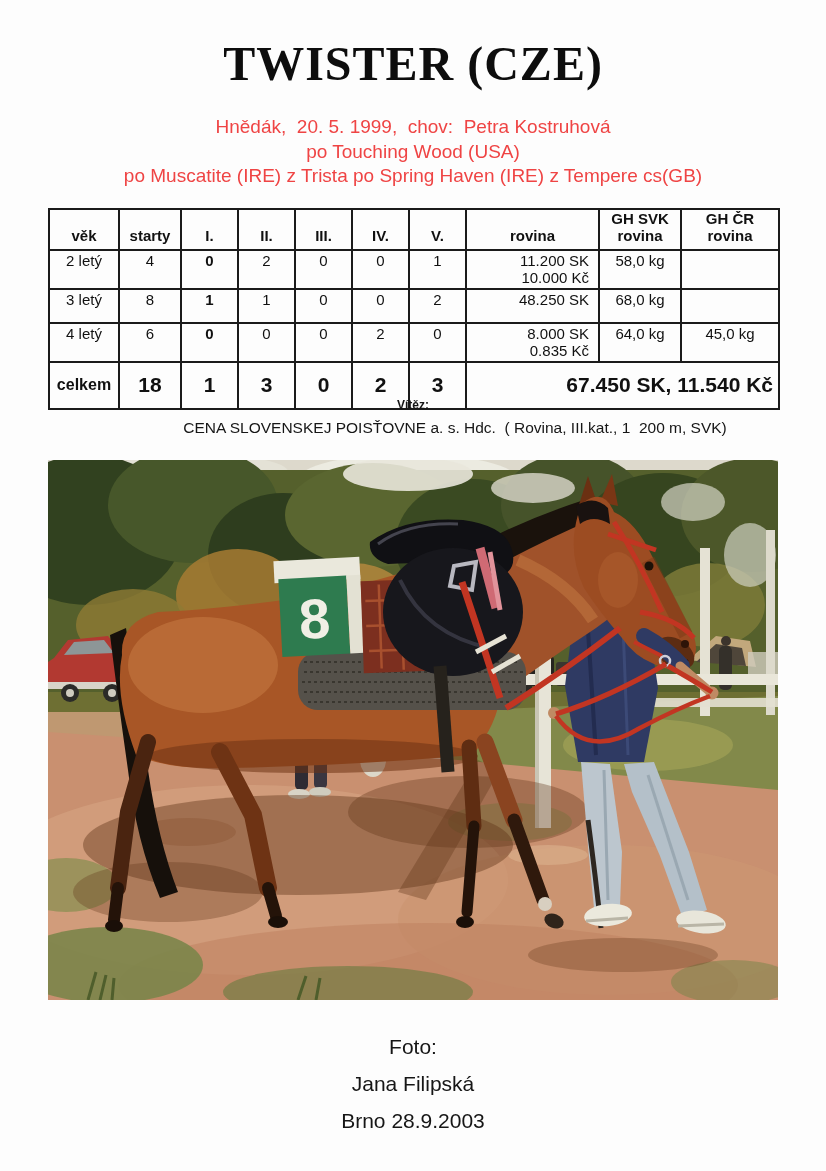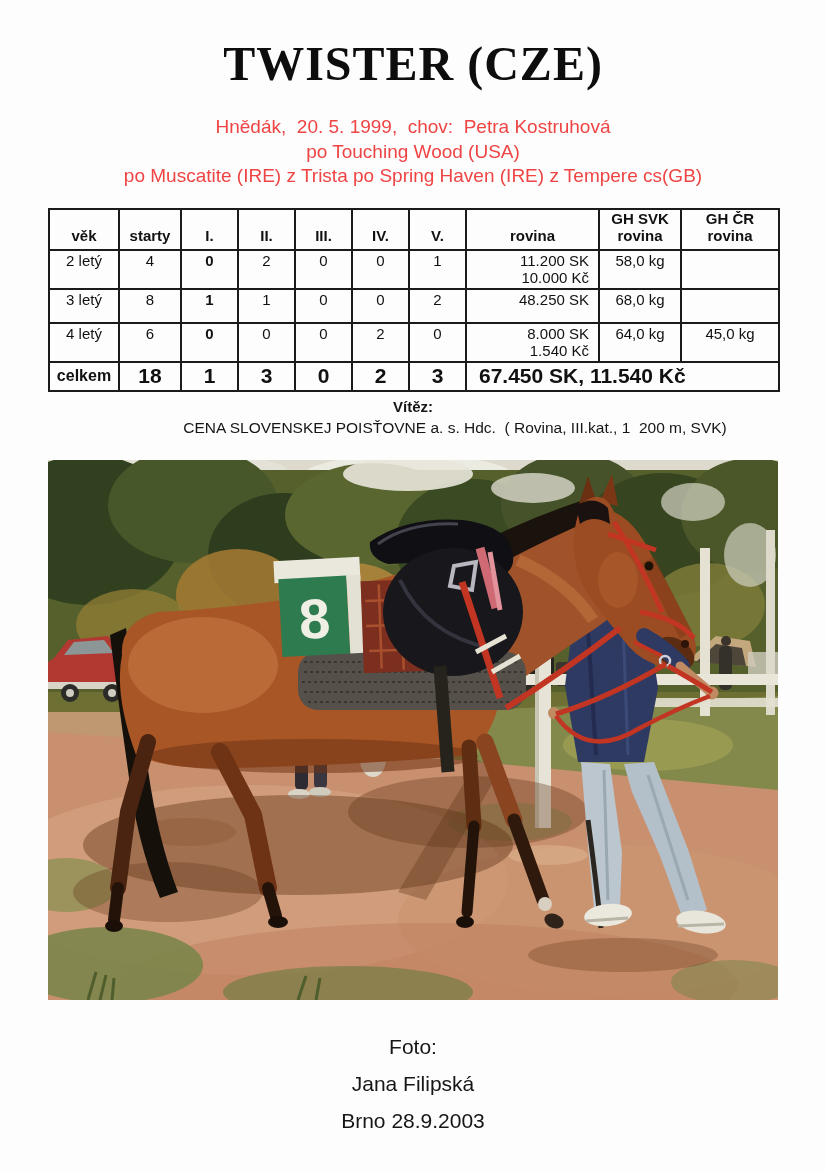--- a/index.html
+++ b/index.html
@@ -19,29 +19,29 @@
     position:absolute; top:208px; left:48px; width:730px;
     border-collapse:collapse; table-layout:fixed; font-size:15px; color:#111;
   }
   .stats th, .stats td { border:2px solid #1b1b1b; padding:1px 5px 2px; overflow:hidden; }
   .stats th { vertical-align:bottom; text-align:center; font-weight:bold; line-height:1.12; padding-bottom:4px;border-radius:19px; }
   .stats td { vertical-align:top; text-align:center; }
   .stats tr.hdr    { height:37px; }
   .stats tr.r0     { height:38px; }
   .stats tr.r1     { height:34px; }
   .stats tr.r2     { height:37px; }
-  .stats tr.total  { height:29px; }
+  .stats tr.total  { height:47px; }
   .stats td.dotace { text-align:right; padding-right:9px; line-height:17px; }
   .stats .colI { font-weight:bold; }
   .stats tr.total td { font-weight:bold; font-size:21px; vertical-align:middle; padding-top:0; padding-bottom:1px; }
   .stats tr.total td.lbl { font-size:16px; }
-  .stats tr.total td.merged { text-align:left; padding-left:12px;border-radius:11px; }
+  .stats tr.total td.merged { text-align:right; padding-left:28px;border-radius:11px; }
 
   .winner-h { position:absolute; top:398px; left:0; width:100%; text-align:center;
-    font-weight:bold; font-size:15px; }
+    font-weight:bold; font-size:12px; }
   .winner-l { position:absolute; top:419px; left:0; width:100%; text-align:center;
     font-size:15.5px; white-space:pre;padding-left:42px; }
 
   .photo { position:absolute; top:460px; left:48px; width:730px; height:540px; }
   .photo svg { display:block; }
 
   .foot { position:absolute; left:0; width:100%; text-align:center; font-size:21px; }
   .foot.f1 { top:1035px; }
   .foot.f2 { top:1072px; }
   .foot.f3 { top:1109px; }
@@ -117,21 +117,21 @@
     <tr class="r2">
       <td>4 letý</td>
       <td>6</td>
       <td class="colI">0</td>
       <td>0</td>
       <td>0</td>
       <td>2</td>
       <td>0</td>
       <td class="dotace">
         <div>8.000 SK</div>
-        <div>1.540 Kč</div>
+        <div>0.835 Kč</div>
       </td>
       <td>64,0 kg</td>
       <td>45,0 kg</td>
     </tr>
     <tr class="total">
       <td class="lbl">celkem</td>
       <td>18</td>
       <td>1</td>
       <td>3</td>
       <td>0</td>

